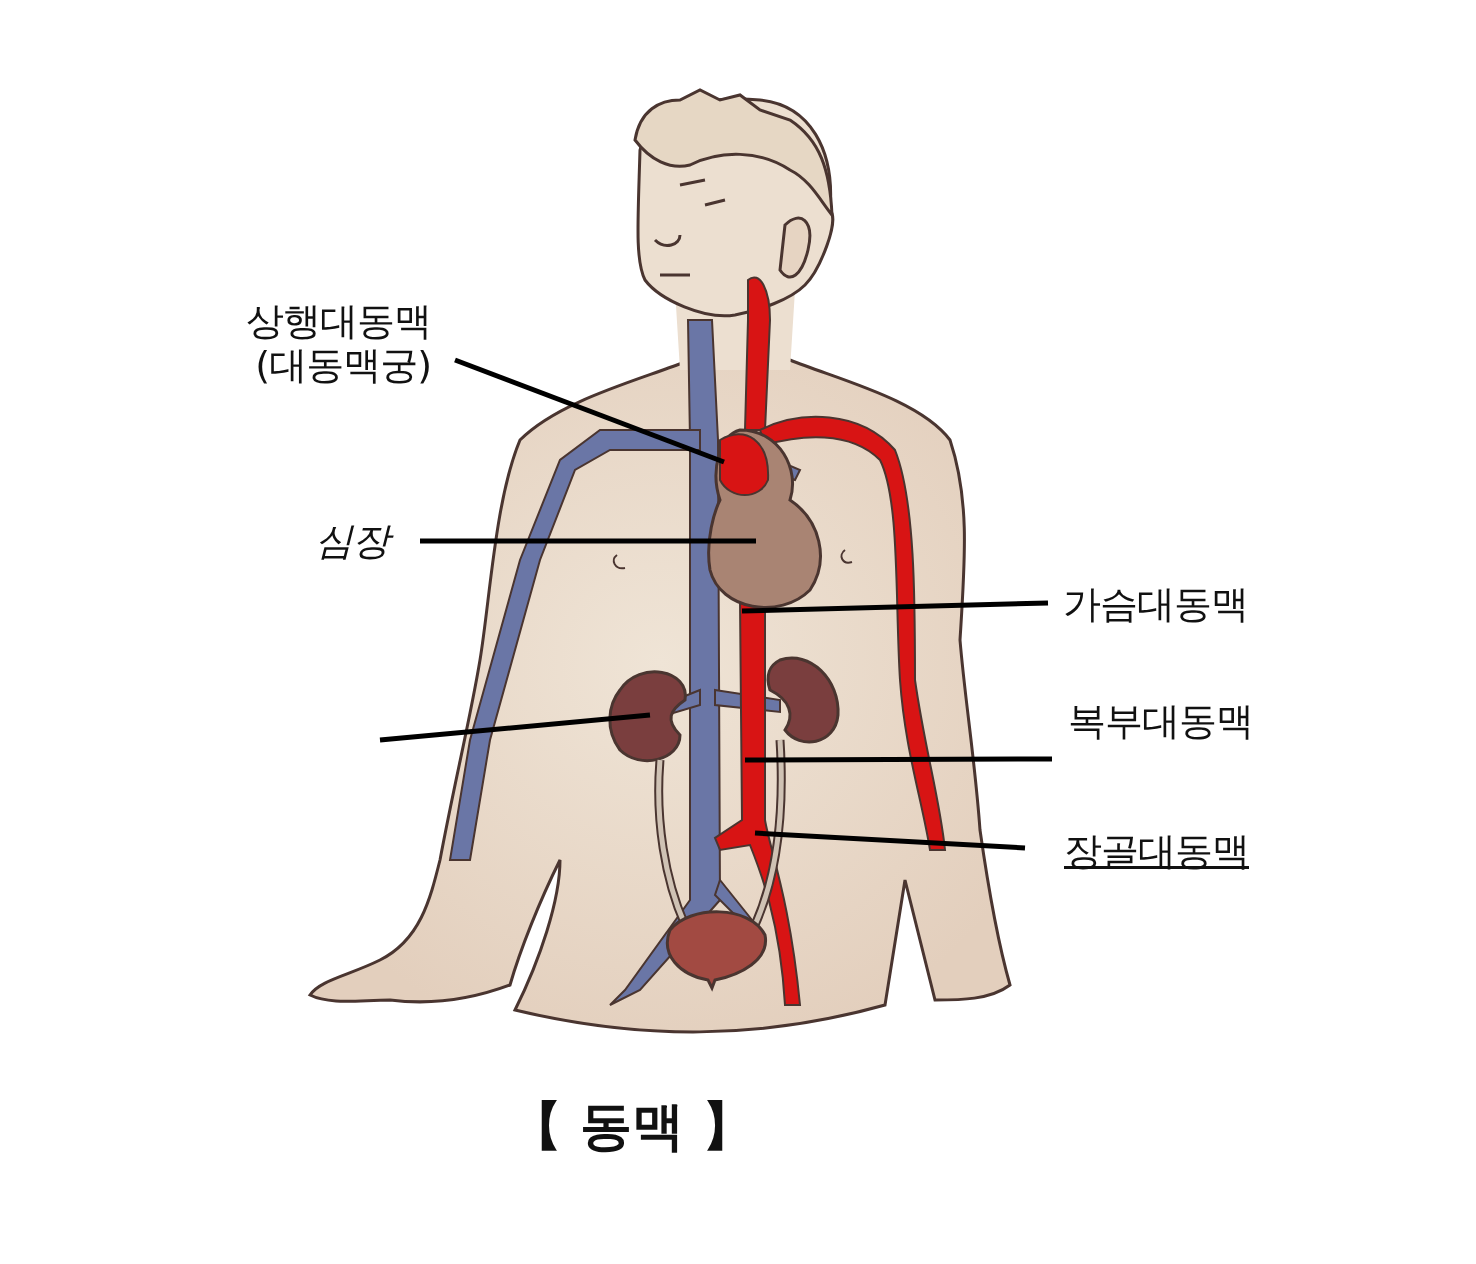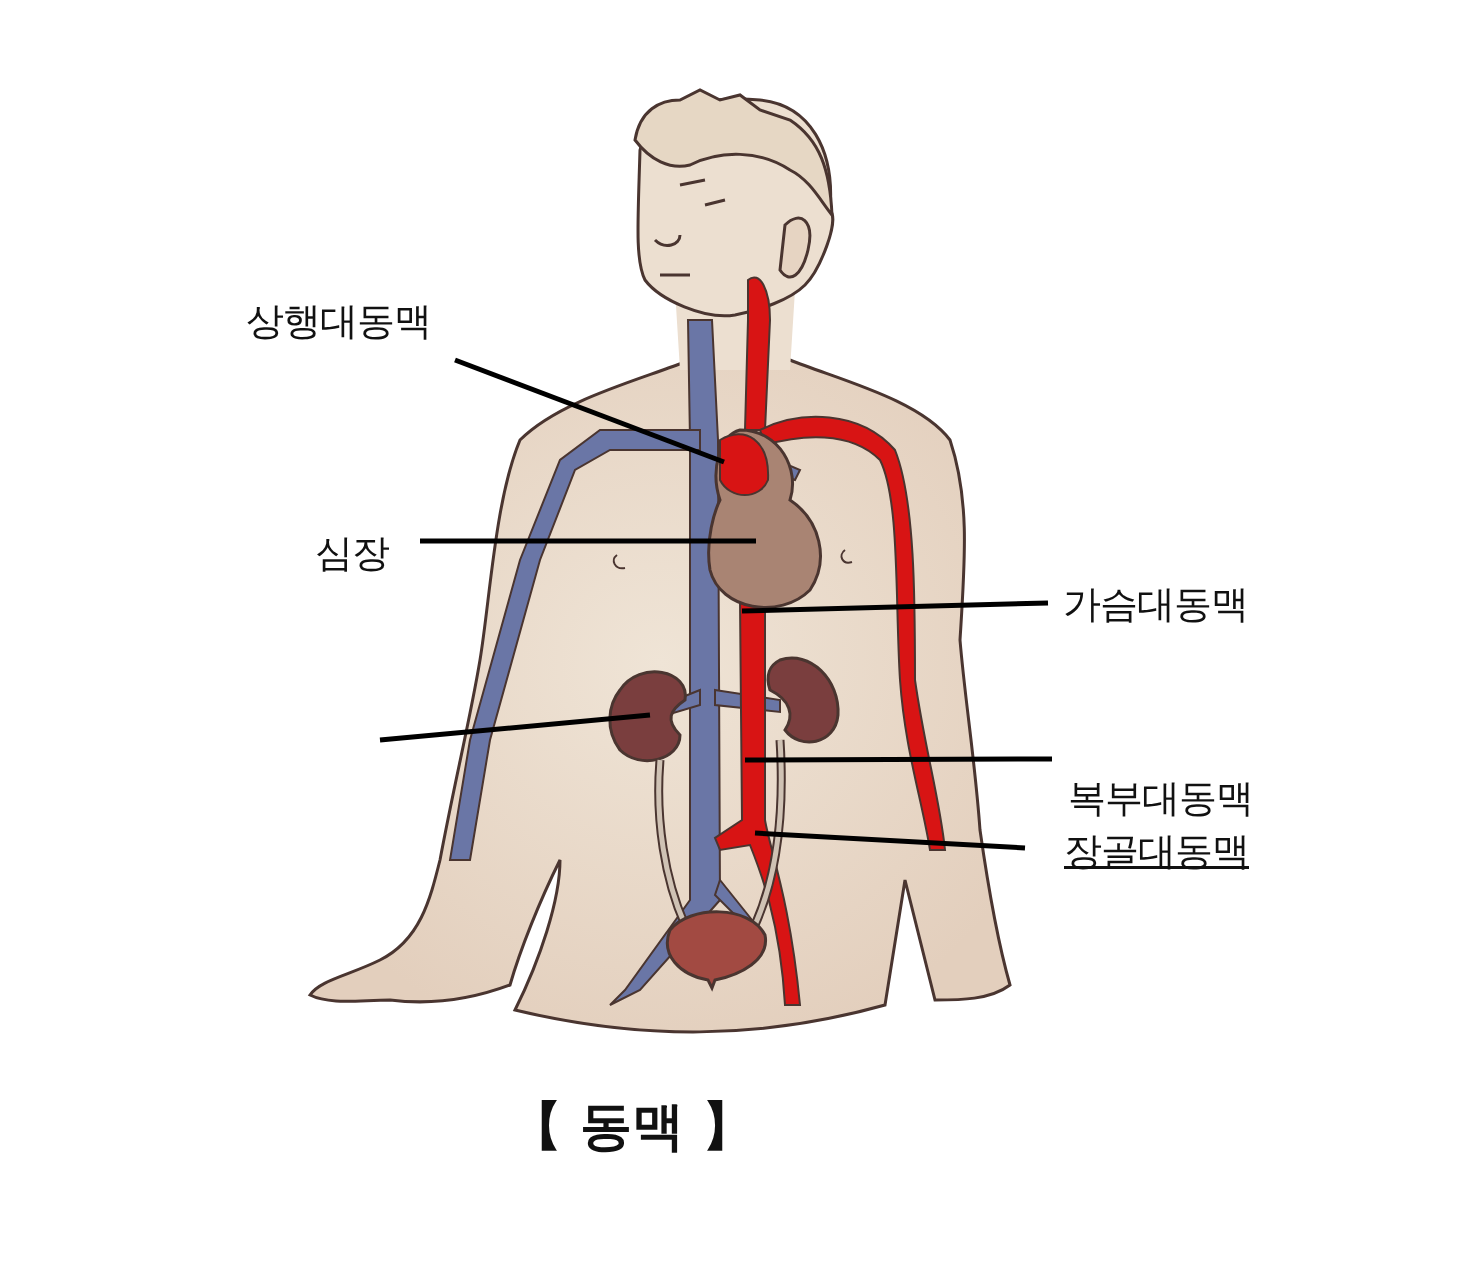--- a/index.html
+++ b/index.html
@@ -82,20 +82,21 @@
       <line x1="420" y1="541" x2="756" y2="541"></line>
       <line x1="380" y1="740" x2="650" y2="715"></line>
       <line x1="742" y1="611" x2="1048" y2="603"></line>
       <line x1="745" y1="760" x2="1052" y2="759"></line>
       <line x1="755" y1="833" x2="1025" y2="848"></line>
     </g>
   </svg>
 
   <div class="label" style="left:246px; top:300px;text-align:right;">
     <div>상행대동맥</div>
+    <div>(대동맥궁)</div>
   </div>
-  <div class="label" style="left:315px; top:532px;">심장</div>
+  <div class="label" style="left:315px; top:520px;font-style:italic;">심장</div>
   <div class="label" style="left:1063px; top:583px;text-align:center;">가슴대동맥</div>
-  <div class="label" style="left:1068px; top:777px;">복부대동맥</div>
+  <div class="label" style="left:1068px; top:700px;">복부대동맥</div>
   <div class="label" style="left:1064px; top:830px;text-decoration:underline;">장골대동맥</div>
 
   <div class="caption">【 동맥 】</div>
 </div>
 
 </body></html>

